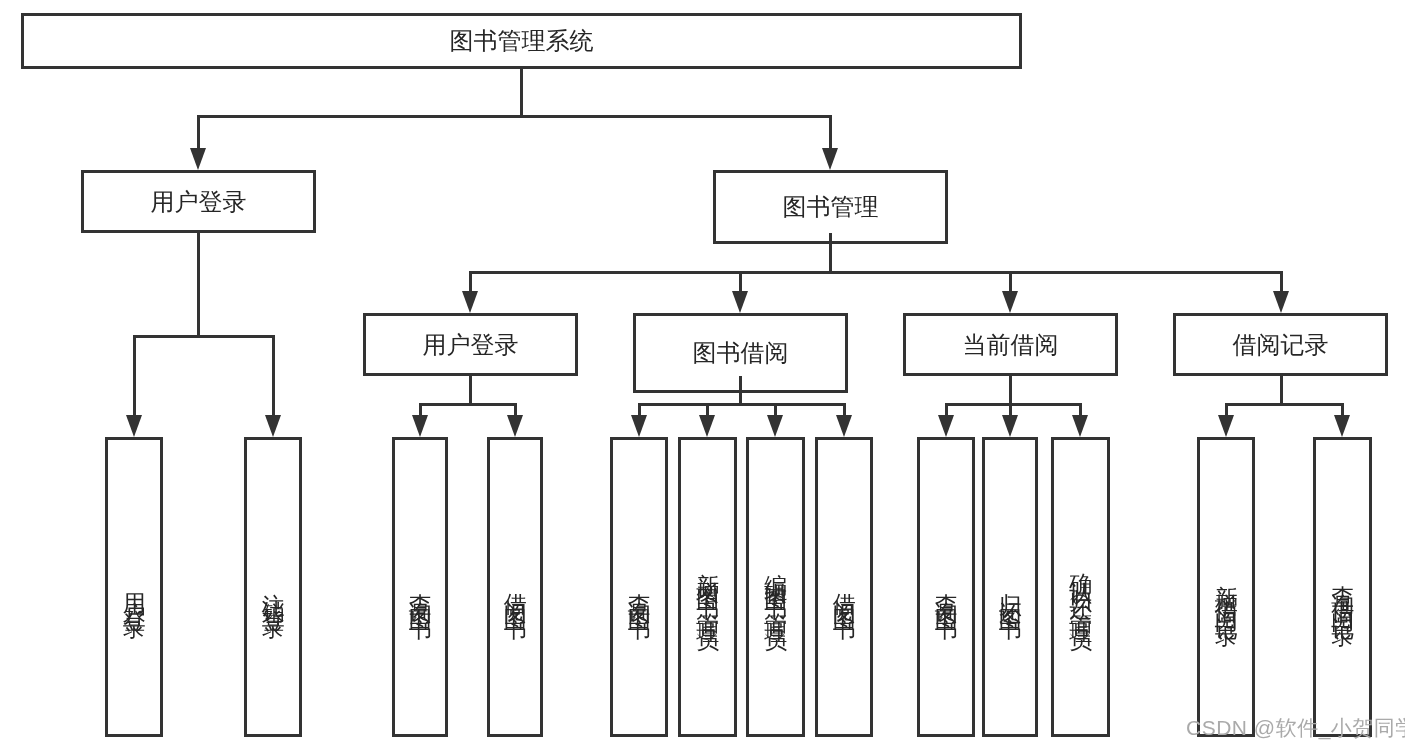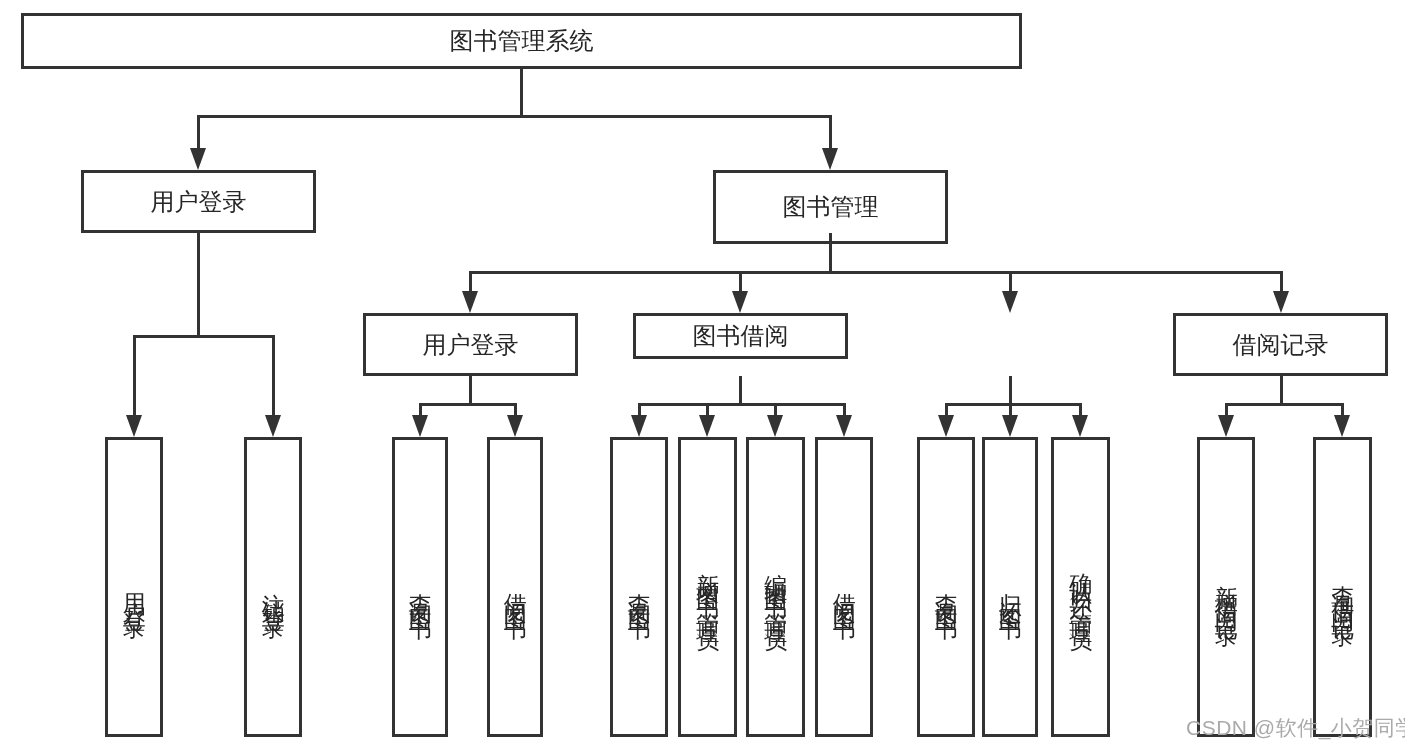--- a/index.html
+++ b/index.html
@@ -109,22 +109,25 @@
   <i class="v" style="left:739px;top:271px;height:22px"></i>
   <i class="ah" style="left:732px;top:291px"></i>
   <i class="v" style="left:1009px;top:271px;height:22px"></i>
   <i class="ah" style="left:1002px;top:291px"></i>
   <i class="v" style="left:1280px;top:271px;height:22px"></i>
   <i class="ah" style="left:1273px;top:291px"></i>
 
   <div class="box h-box" style="left:363px;top:313px;width:215px;height:63px">
     <span>用户登录</span>
   </div>
-  <div class="box h-box" style="left:633px;top:313px;width:215px;height:46px">
+  <div class="box h-box" style="left:633px;top:313px;width:215px;height:80px">
     <span>图书借阅</span>
+  </div>
+  <div class="box h-box" style="left:903px;top:313px;width:215px;height:63px">
+    <span>当前借阅</span>
   </div>
   <div class="box h-box" style="left:1173px;top:313px;width:215px;height:63px">
     <span>借阅记录</span>
   </div>
 
   <i class="v" style="left:469px;top:376px;height:29px"></i>
   <i class="h" style="left:419px;top:403px;width:98px"></i>
   <i class="v" style="left:419px;top:403px;height:14px"></i>
   <i class="ah" style="left:412px;top:415px"></i>
   <i class="v" style="left:514px;top:403px;height:14px"></i>

